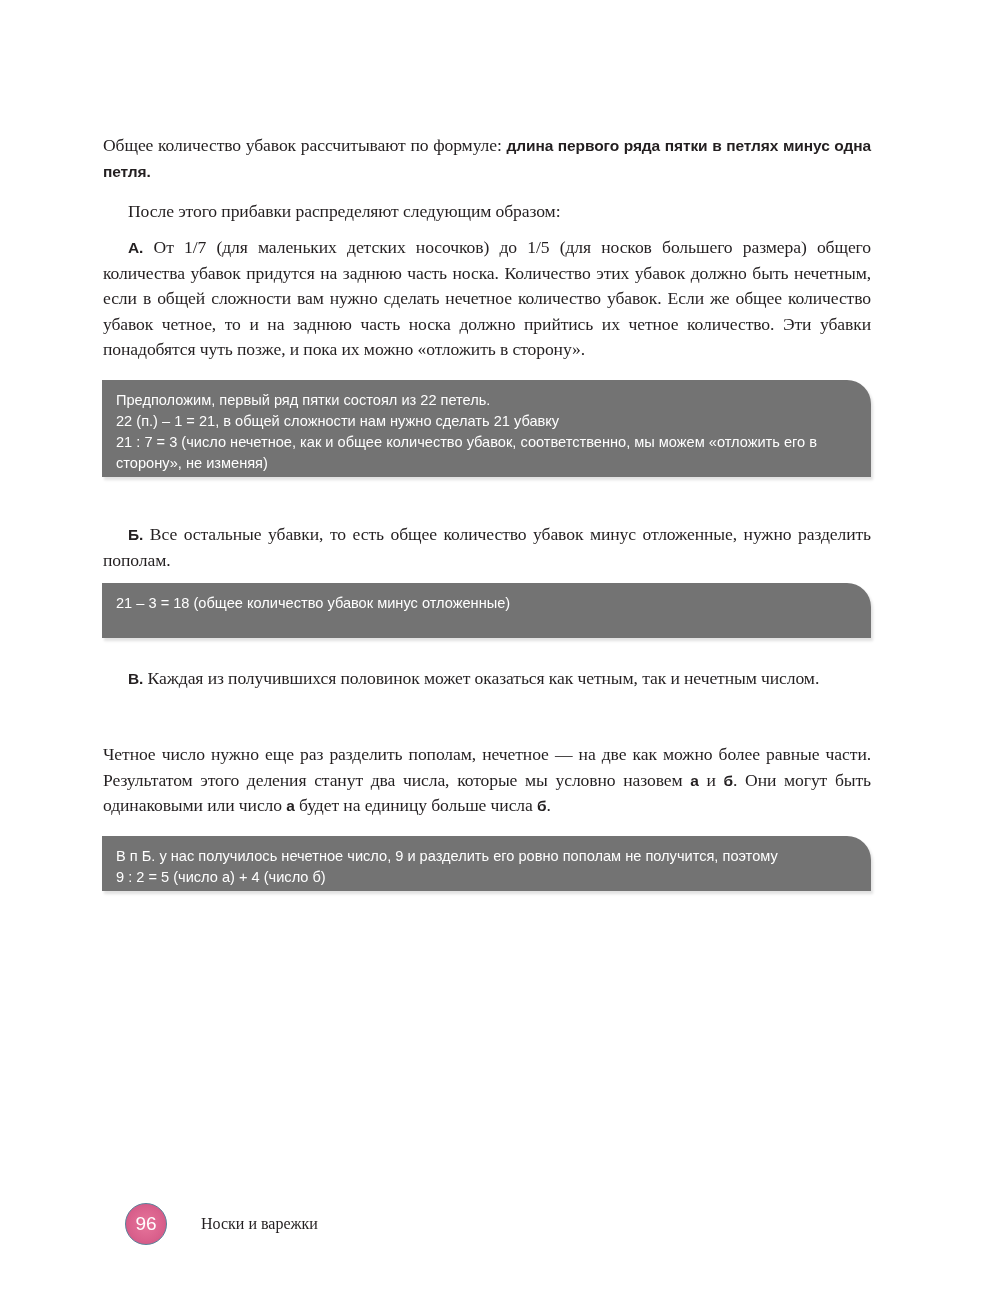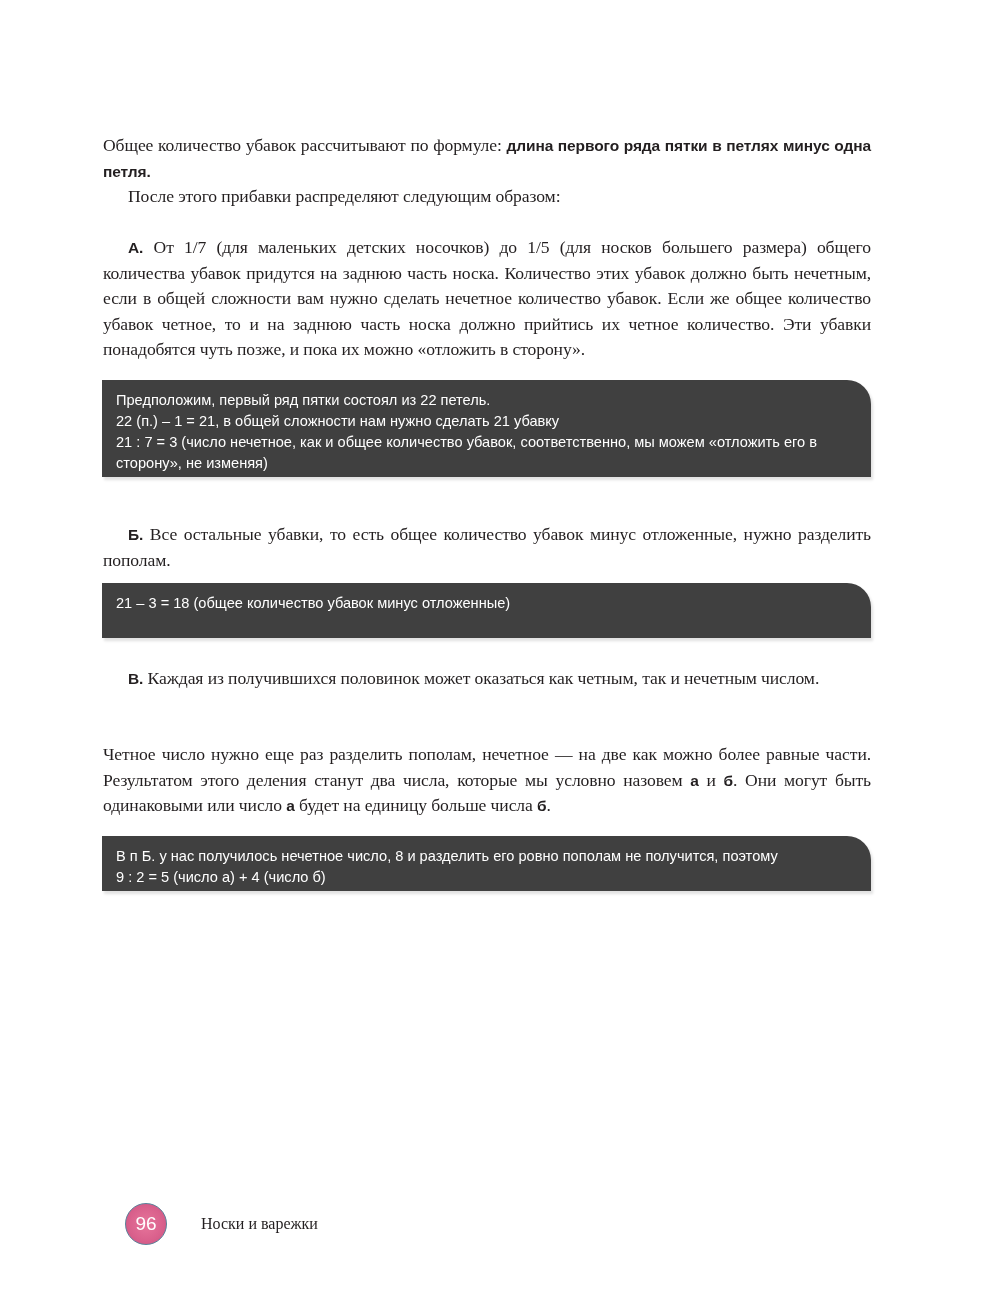--- a/index.html
+++ b/index.html
@@ -2,59 +2,59 @@
 <html><head>
   <meta charset="utf-8">
   <style>
     html, body { margin: 0; padding: 0; background: #ffffff; }
     body { width: 997px; height: 1291px; position: relative; overflow: hidden;
       font-family: "Liberation Serif", serif; color: #231f20; }
     .para { position: absolute; left: 103px; width: 768px; font-size: 17.6px; line-height: 25.5px;
       text-align: justify; margin: 0; letter-spacing: -0.1px; }
     .indent { text-indent: 25px; }
     .bold { font-family: "Liberation Sans", sans-serif; font-weight: bold; font-size: 15.5px; }
-    .box { position: absolute; left: 102px; width: 769px; background: #404040;
+    .box { position: absolute; left: 102px; width: 769px; background: #737373;
       border-radius: 0 24px 0 0; color: #ffffff; font-family: "Liberation Sans", sans-serif;
       font-size: 14.6px; line-height: 21px; box-sizing: border-box; padding: 10px 16px 8px 14px;
       box-shadow: 2px 3px 3px rgba(0,0,0,0.12); }
     .box p { margin: 0; }
     .footer { position: absolute; left: 125px; top: 1203px; display: flex; align-items: center; }
     .badge { width: 40px; height: 40px; border-radius: 50%;
       background: radial-gradient(circle, #e7759b 0%, #d9608c 60%, #c8517d 100%);
       border: 1.5px solid #5a7f98; display: flex; align-items: center; justify-content: center;
       color: #ffffff; font-family: "Liberation Sans", sans-serif; font-size: 19px; }
     .footer-title { margin-left: 34px; font-size: 16px; color: #231f20; }
   </style>
 </head>
 <body>
 
 <p class="para" style="top:133px;"><span>Общее количество убавок рассчитывают по формуле: </span><span class="bold">длина первого ряда пятки в петлях минус одна петля.</span></p>
 
-<p class="para indent" style="top:184px;">После этого прибавки распределяют следующим образом:</p>
+<p class="para indent" style="top:199px;">После этого прибавки распределяют следующим образом:</p>
 
 <p class="para indent" style="top:235px;"><span class="bold">А.</span><span> От 1/7 (для маленьких детских носочков) до 1/5 (для носков большего размера) общего количества убавок придутся на заднюю часть носка. Количество этих убавок должно быть нечетным, если в общей сложности вам нужно сделать нечетное количество убавок. Если же общее количество убавок четное, то и на заднюю часть носка должно прийтись их четное количество. Эти убавки понадобятся чуть позже, и пока их можно «отложить в сторону».</span></p>
 
 <div class="box" style="top:380px; height:97px;">
   <p>Предположим, первый ряд пятки состоял из 22 петель.</p>
   <p>22 (п.) – 1 = 21, в общей сложности нам нужно сделать 21 убавку</p>
   <p>21 : 7 = 3 (число нечетное, как и общее количество убавок, соответственно, мы можем «отложить его в сторону», не изменяя)</p>
 </div>
 
 <p class="para indent" style="top:514px;margin-top:8px;"><span class="bold">Б.</span><span> Все остальные убавки, то есть общее количество убавок минус отложенные, нужно разделить пополам.</span></p>
 
 <div class="box" style="top:583px; height:55px;">
   <p>21 – 3 = 18 (общее количество убавок минус отложенные)</p>
 </div>
 
 <p class="para indent" style="top:666px;"><span class="bold">В.</span><span> Каждая из получившихся половинок может оказаться как четным, так и нечетным числом.</span></p>
 
 <p class="para" style="top:742px;"><span>Четное число нужно еще раз разделить пополам, нечетное — на две как можно более равные части. Результатом этого деления станут два числа, которые мы условно назовем </span><span class="bold">а</span><span> и </span><span class="bold">б</span><span>. Они могут быть одинаковыми или число </span><span class="bold">а</span><span> будет на единицу больше числа </span><span class="bold">б</span><span>.</span></p>
 
 <div class="box" style="top:836px; height:55px;">
-  <p>В п Б. у нас получилось нечетное число, 8 и разделить его ровно пополам не получится, поэтому</p>
+  <p>В п Б. у нас получилось нечетное число, 9 и разделить его ровно пополам не получится, поэтому</p>
   <p>9 : 2 = 5 (число а) + 4 (число б)</p>
 </div>
 
 <div class="footer">
   <div class="badge">
     <span>96</span>
   </div>
   <span class="footer-title">Носки и варежки</span>
 </div>
 

